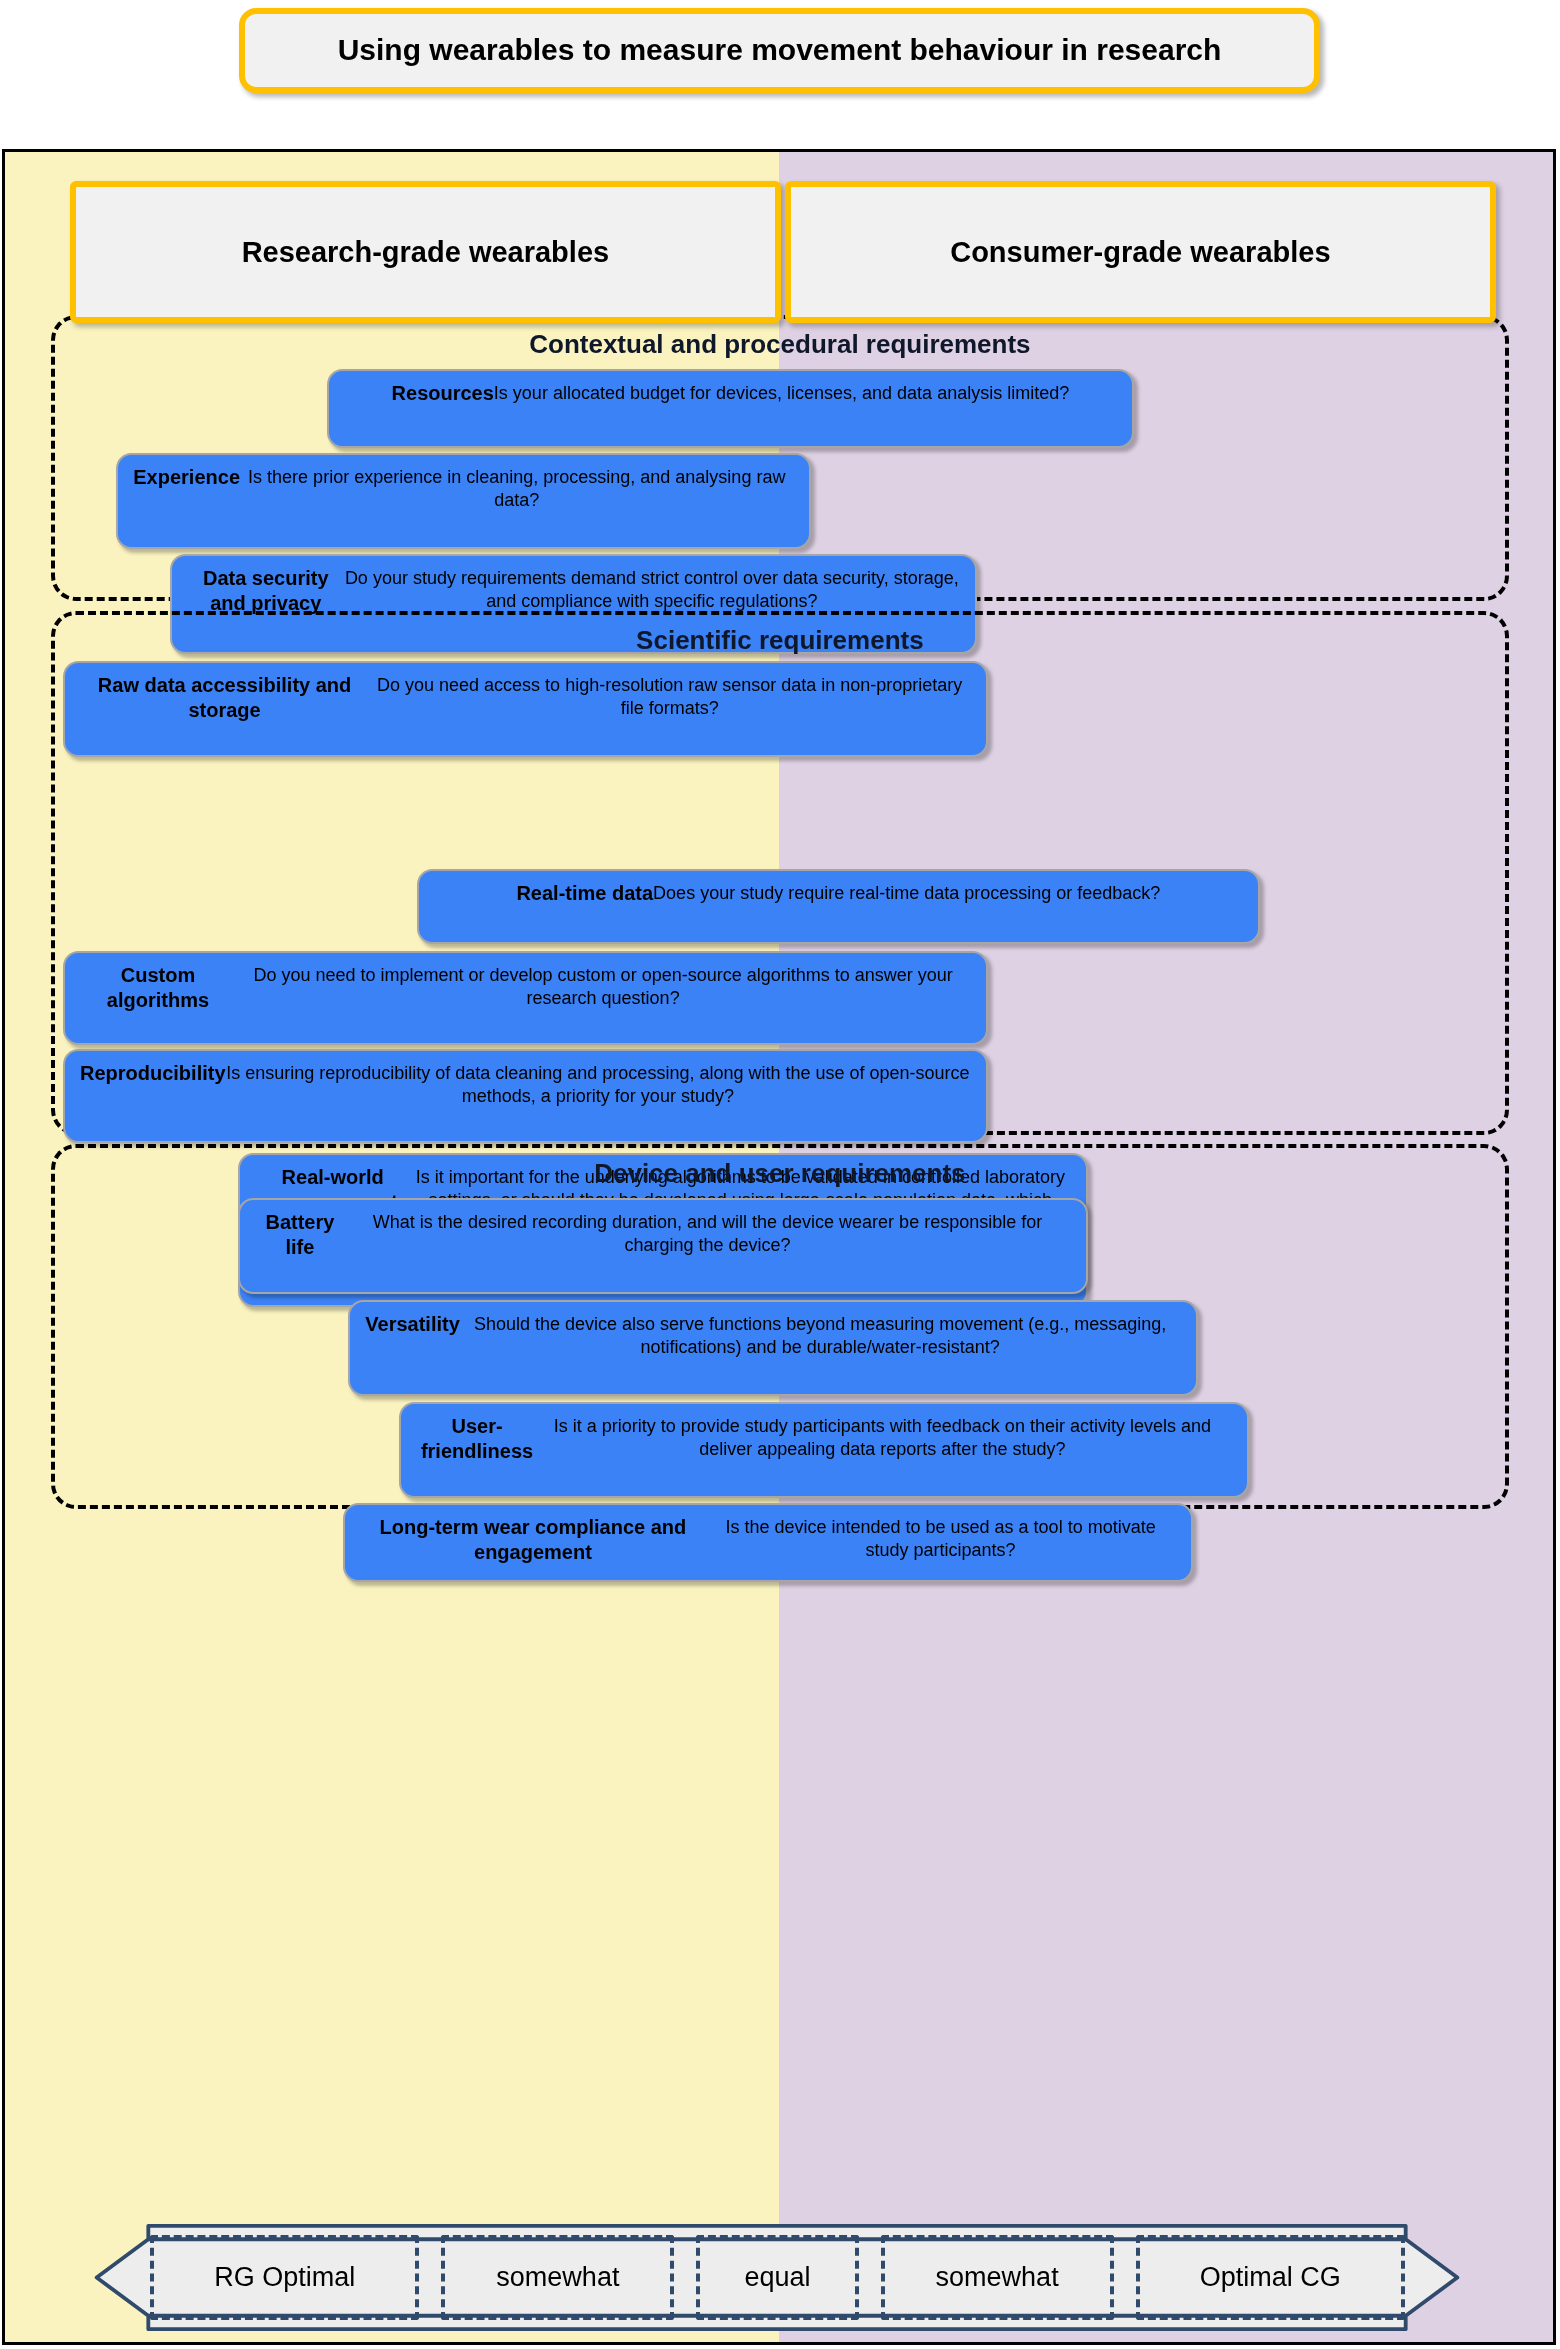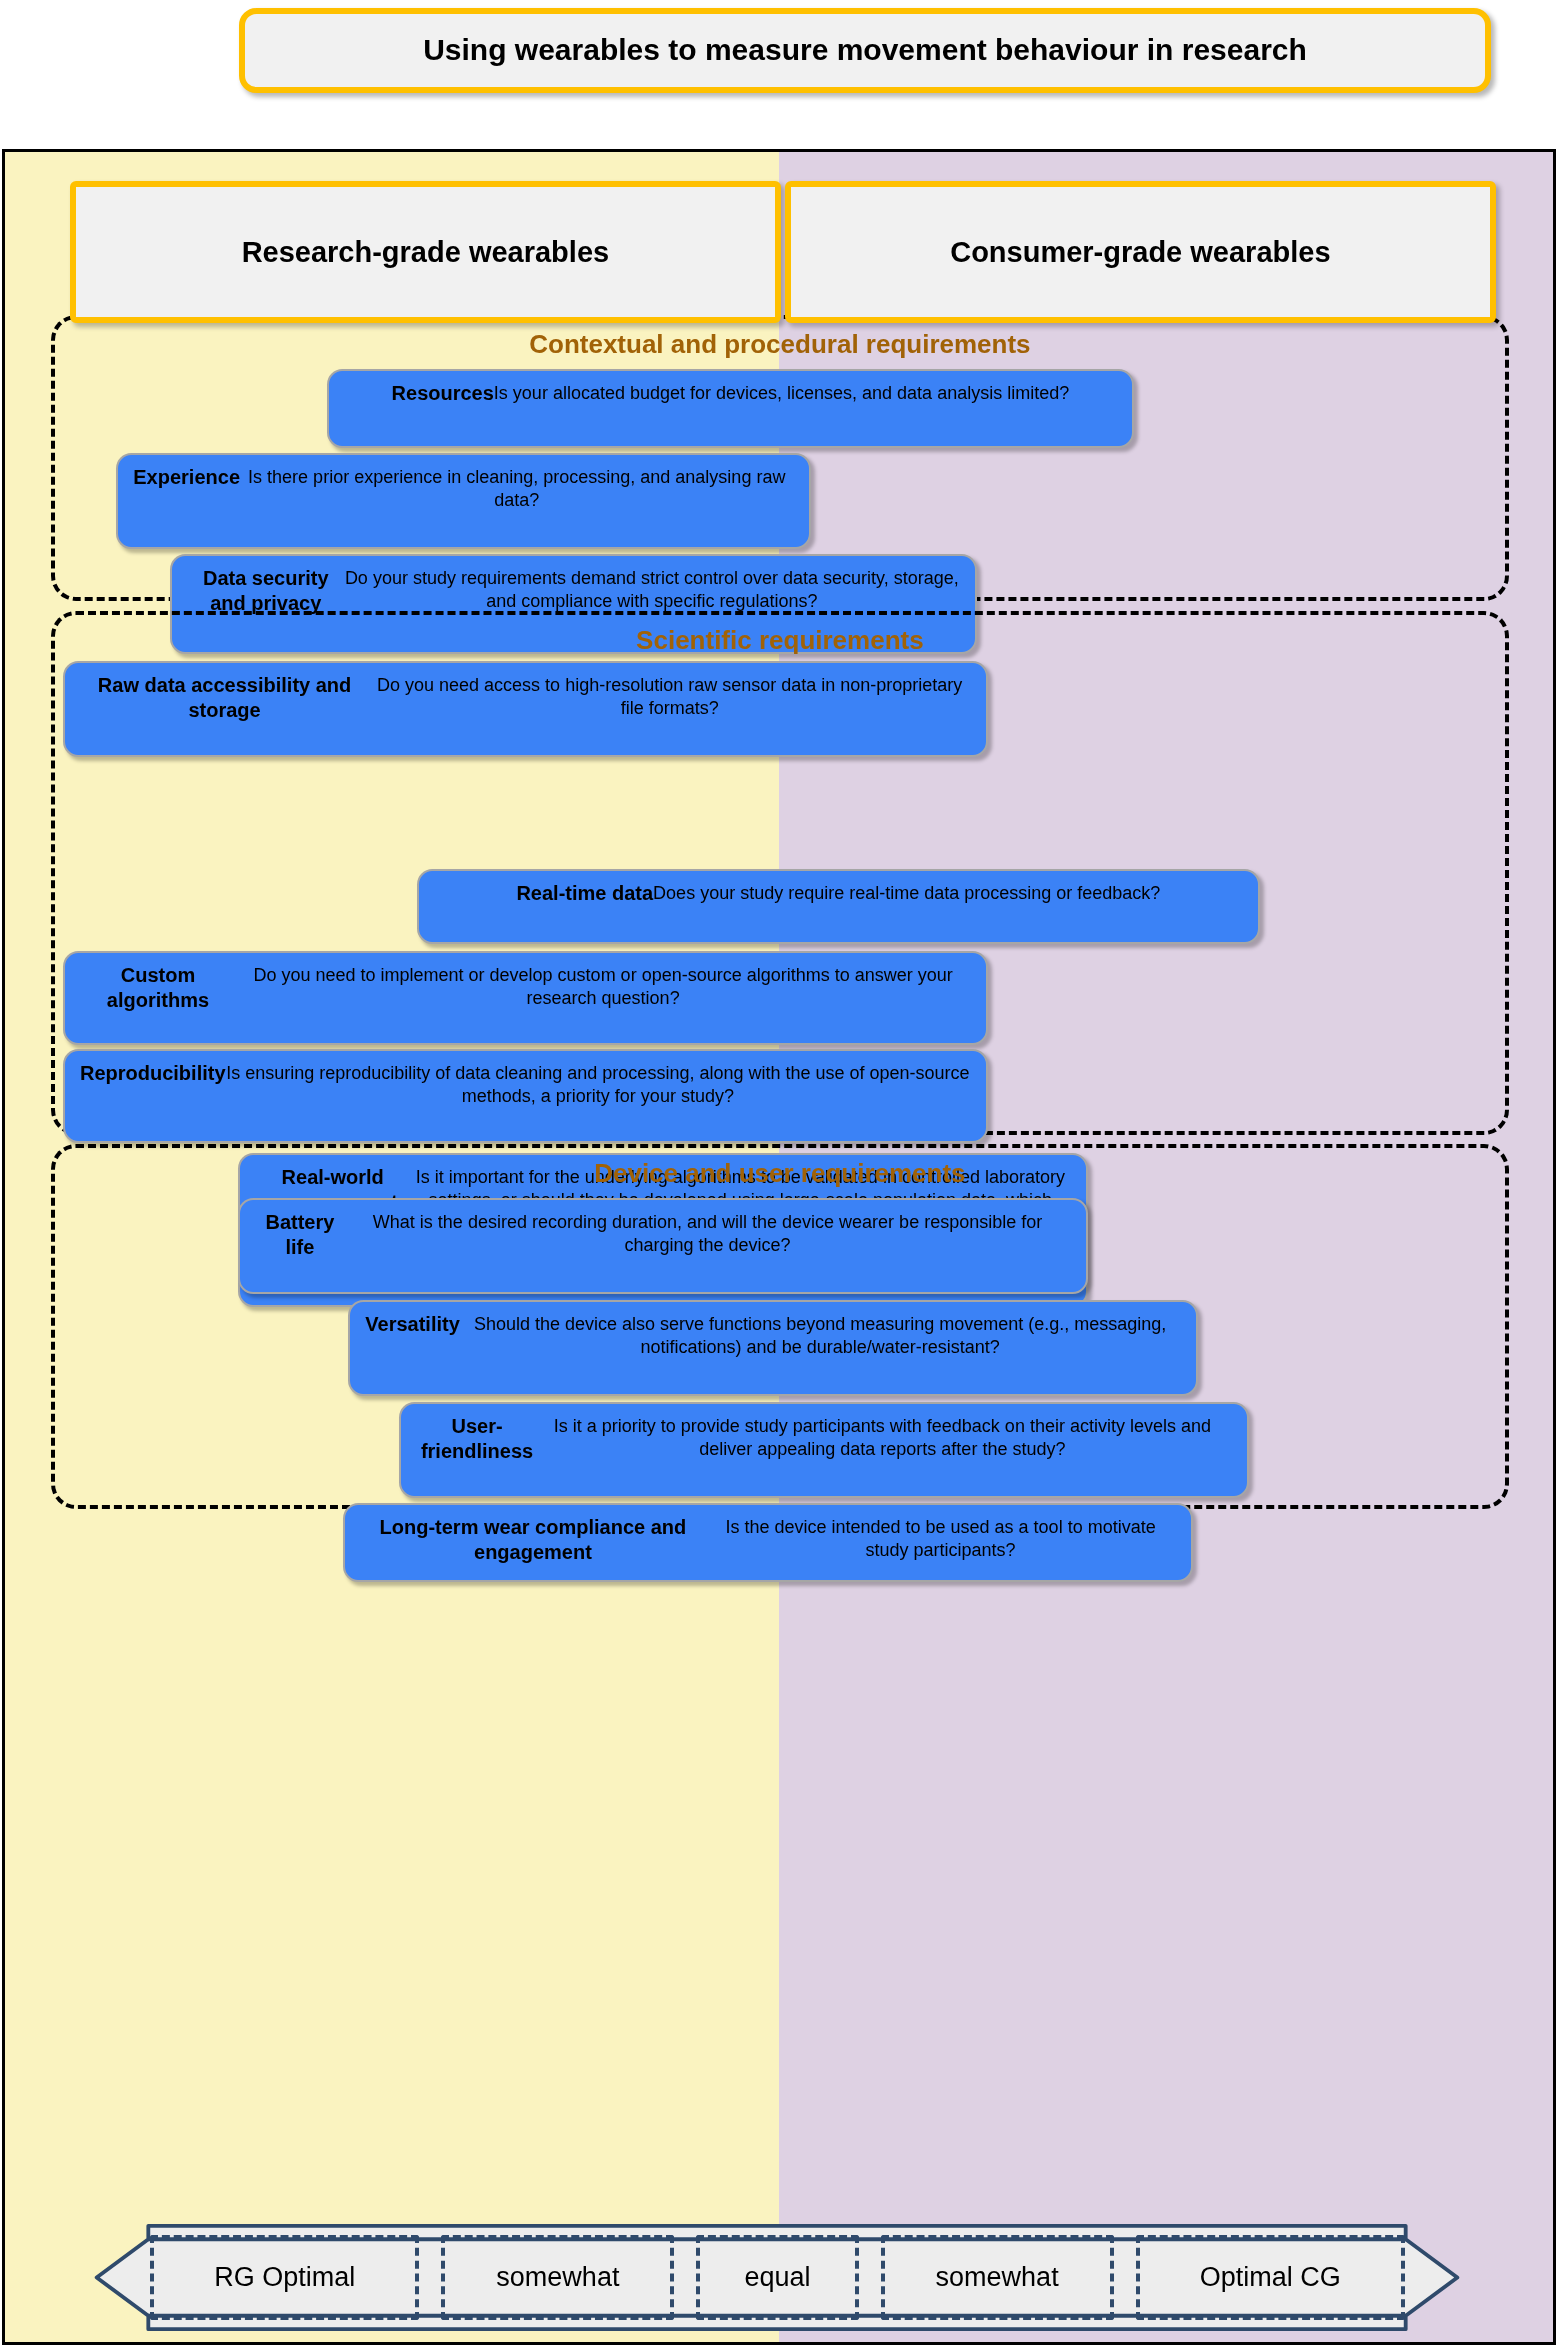--- a/index.html
+++ b/index.html
@@ -18,21 +18,21 @@
     height: 2350px;
     background: #ffffff;
     overflow: hidden;
   }
 
   
   .title-box {
     position: absolute;
     left: 239px;
     top: 7.7px;
-    width: 1252px;
+    width: 1081px;
     height: 85px;
     background: #f1f1f1;
     border: 6.7px solid #FFC000;
     border-radius: 17.3px;
     box-sizing: border-box;
     display: flex;
     align-items: center;
     justify-content: center;
     text-align: center;
     box-shadow: 3.8px 3.8px 4.8px rgba(0,0,0,0.28);
@@ -107,21 +107,21 @@
   #sec-2 { top: 459px;  height: 524px; }
   #sec-3 { top: 992px; height: 365px; }
 
   .section-title {
     position: absolute;
     left: 0; right: 0;
     top: 9.6px;
     text-align: center;
     font-size: 26px;
     font-weight: bold;
-    color: #a16207;
+    color: #0f172a;
   }
 
   
   .card {
     position: absolute;
     background: #3b82f6;
     border: 2.9px solid #A6A6A6;
     border-radius: 15.4px;
     box-sizing: border-box;
     box-shadow: 3.8px 3.8px 3.8px rgba(0,0,0,0.25);

